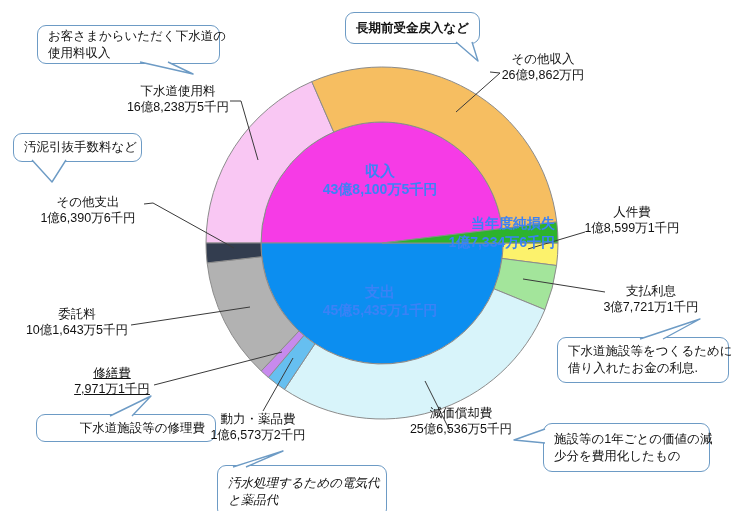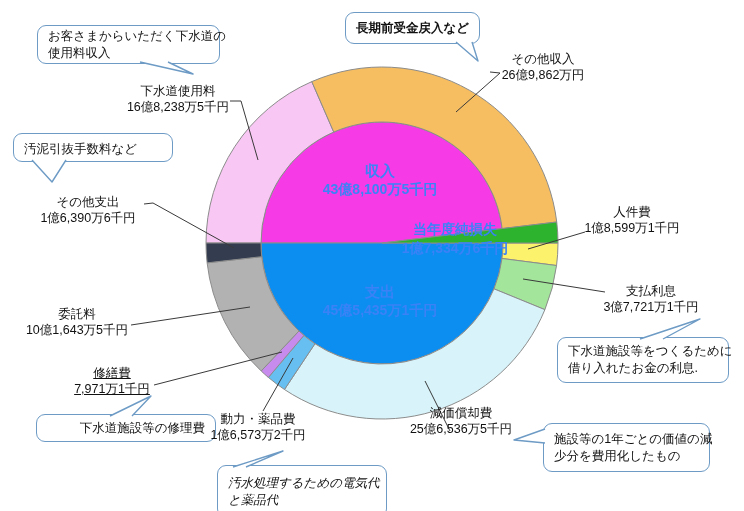--- a/index.html
+++ b/index.html
@@ -28,21 +28,21 @@
 
 <div class="stage">
 
   <div class="callout" style="left:37px;top:25px;width:183px;height:39px;">
     <div>お客さまからいただく下水道の</div>
     <div>使用料収入</div>
   </div>
   <div class="callout" style="left:345px;top:12px;width:135px;height:32px;font-weight:bold;">
     <div>長期前受金戻入など</div>
   </div>
-  <div class="callout" style="left:13px;top:133px;width:160px;height:29px;justify-content:flex-end;">
+  <div class="callout" style="left:13px;top:133px;width:129px;height:29px;">
     <div>汚泥引抜手数料など</div>
   </div>
   <div class="callout" style="left:36px;top:414px;width:180px;height:28px;text-align:right;">
     <div>下水道施設等の修理費</div>
   </div>
   <div class="callout" style="left:217px;top:465px;width:170px;height:53px;font-style:italic;">
     <div>汚水処理するための電気代</div>
     <div>と薬品代</div>
   </div>
   <div class="callout" style="left:557px;top:337px;width:172px;height:46px;">
@@ -119,21 +119,21 @@
   </div>
   <div class="seg-label" style="left:8px;top:195px;width:160px;">
     <div>その他支出</div>
     <div>1億6,390万6千円</div>
   </div>
 
   <div class="center-label" style="left:280px;top:161px;width:200px;">
     <div class="l1">収入</div>
     <div class="l2">43億8,100万5千円</div>
   </div>
-  <div class="center-label" style="left:355px;top:220px;width:200px;">
+  <div class="center-label" style="left:355px;top:214px;width:200px;text-align:right;">
     <div class="l2">当年度純損失</div>
     <div class="l2">1億7,334万6千円</div>
   </div>
   <div class="center-label" style="left:280px;top:282px;width:200px;">
     <div class="l1">支出</div>
     <div class="l2">45億5,435万1千円</div>
   </div>
 
 </div>
 

